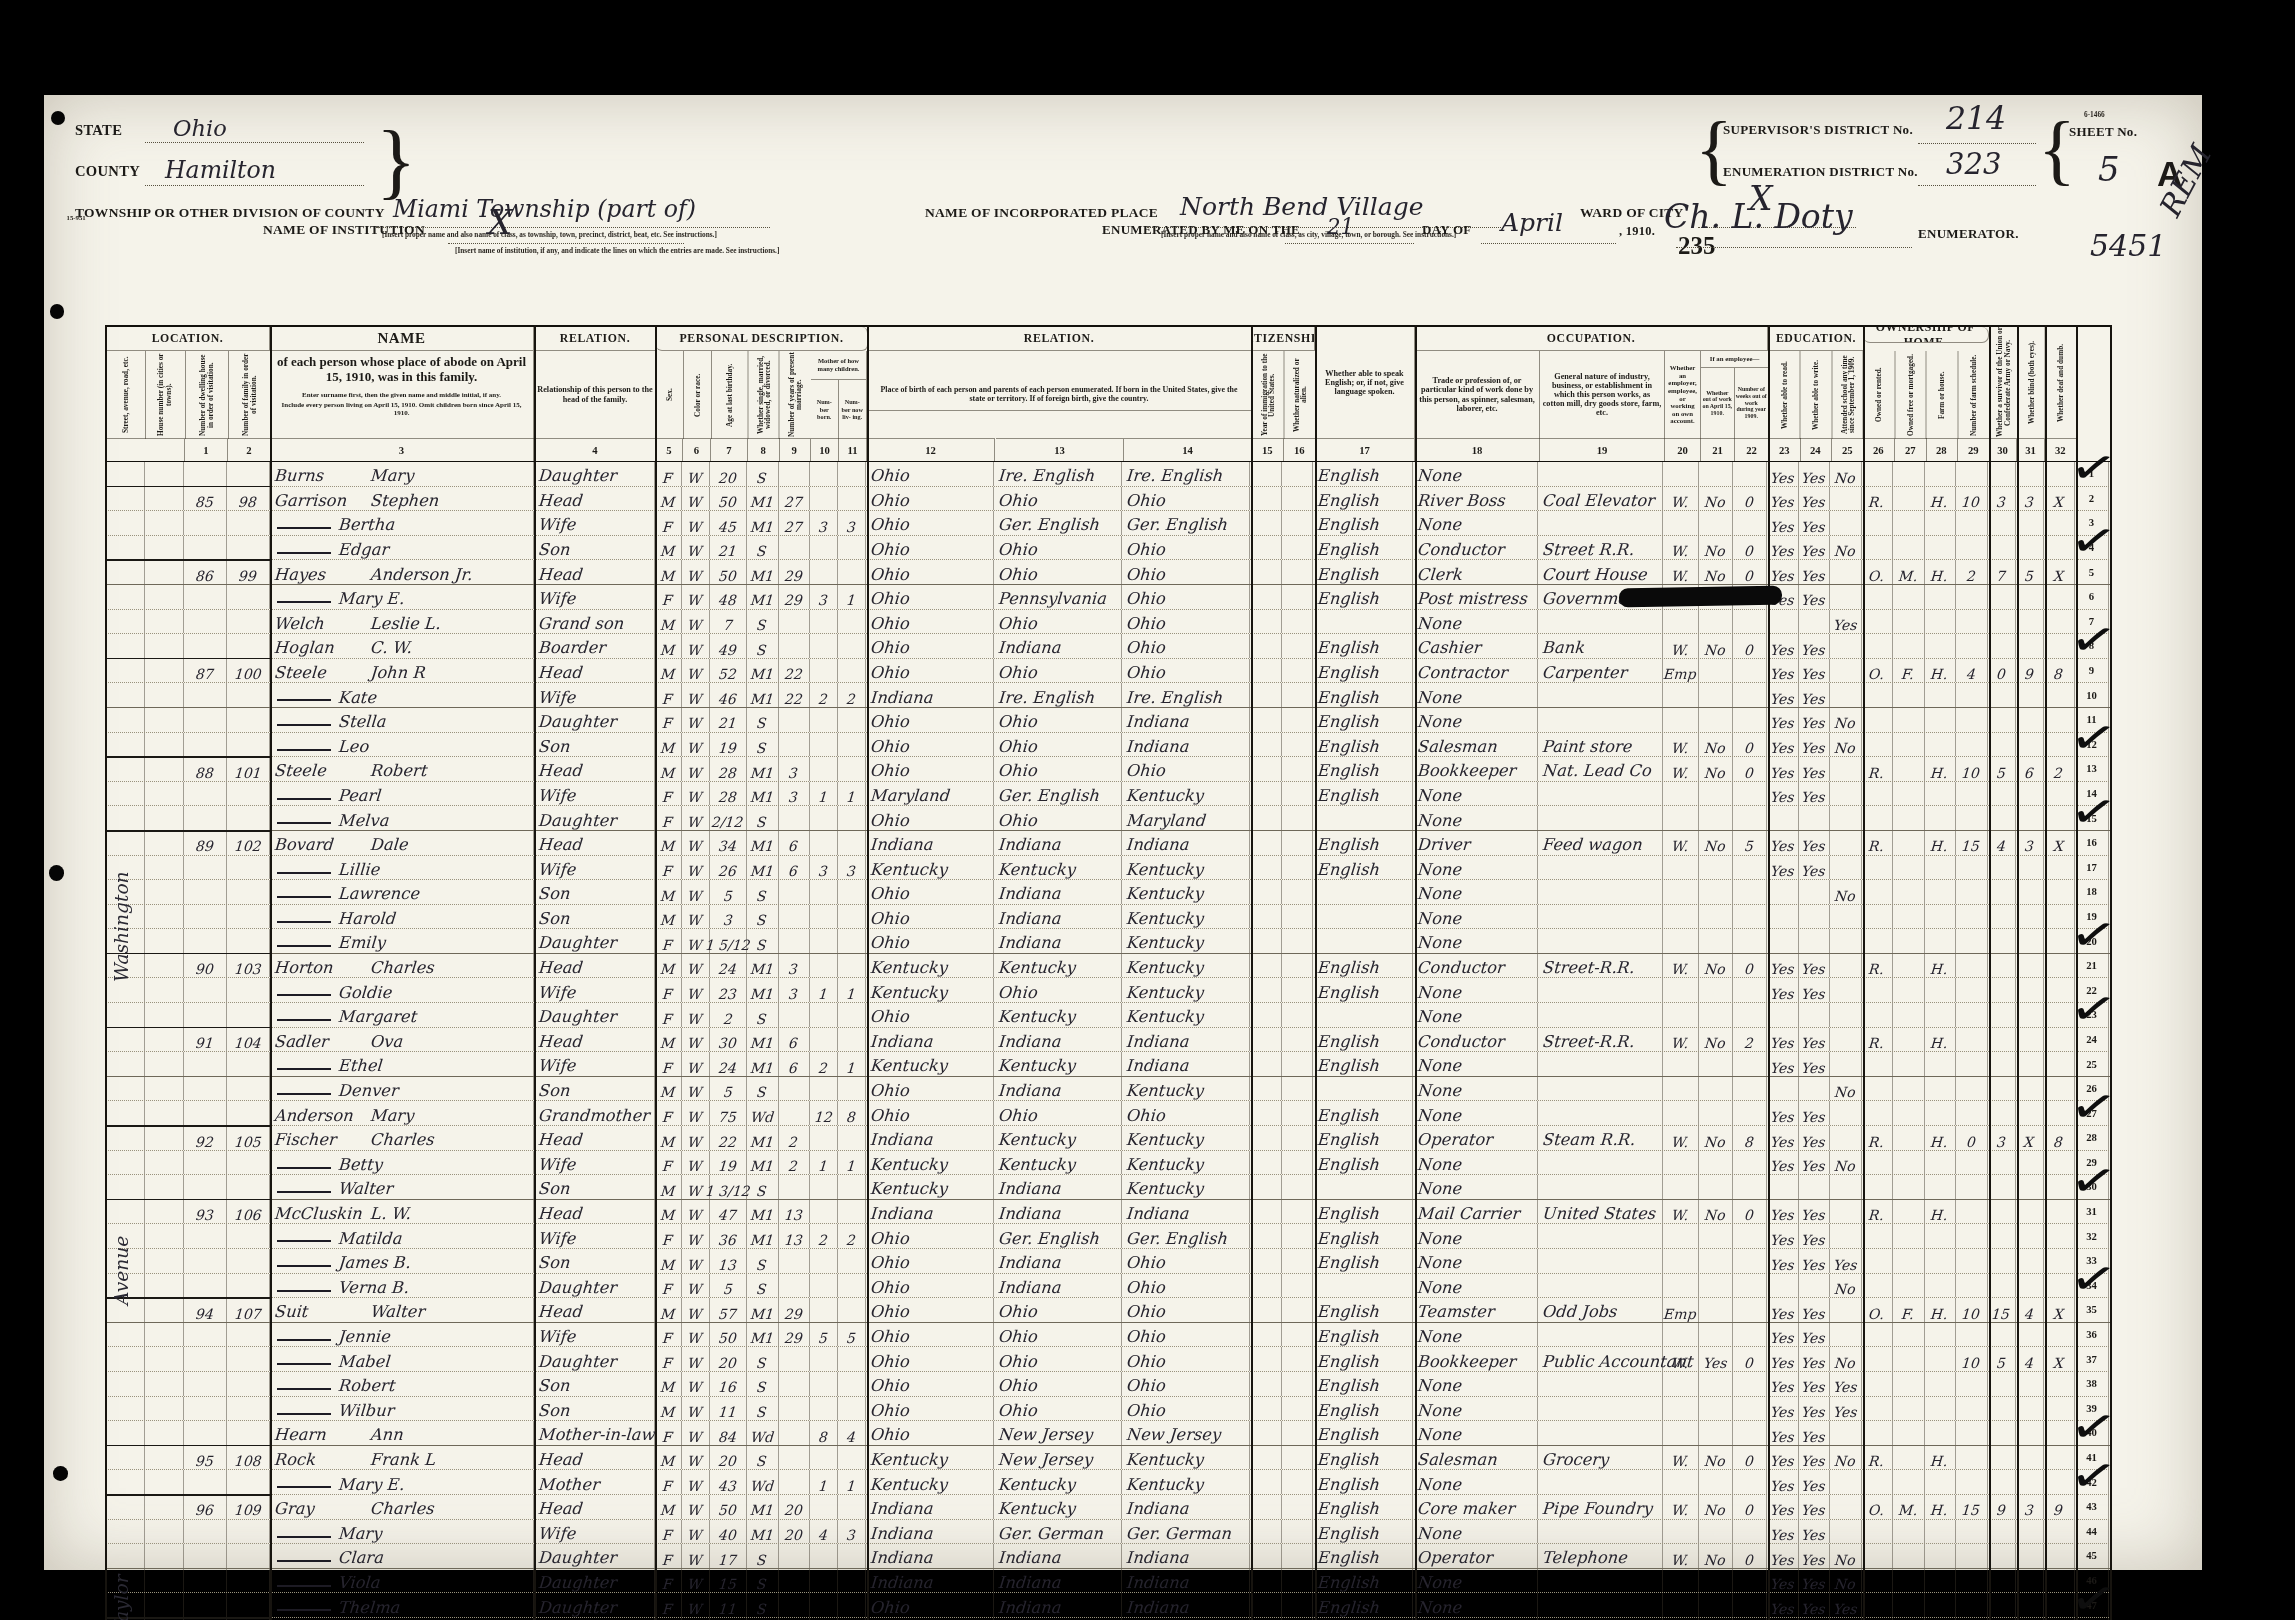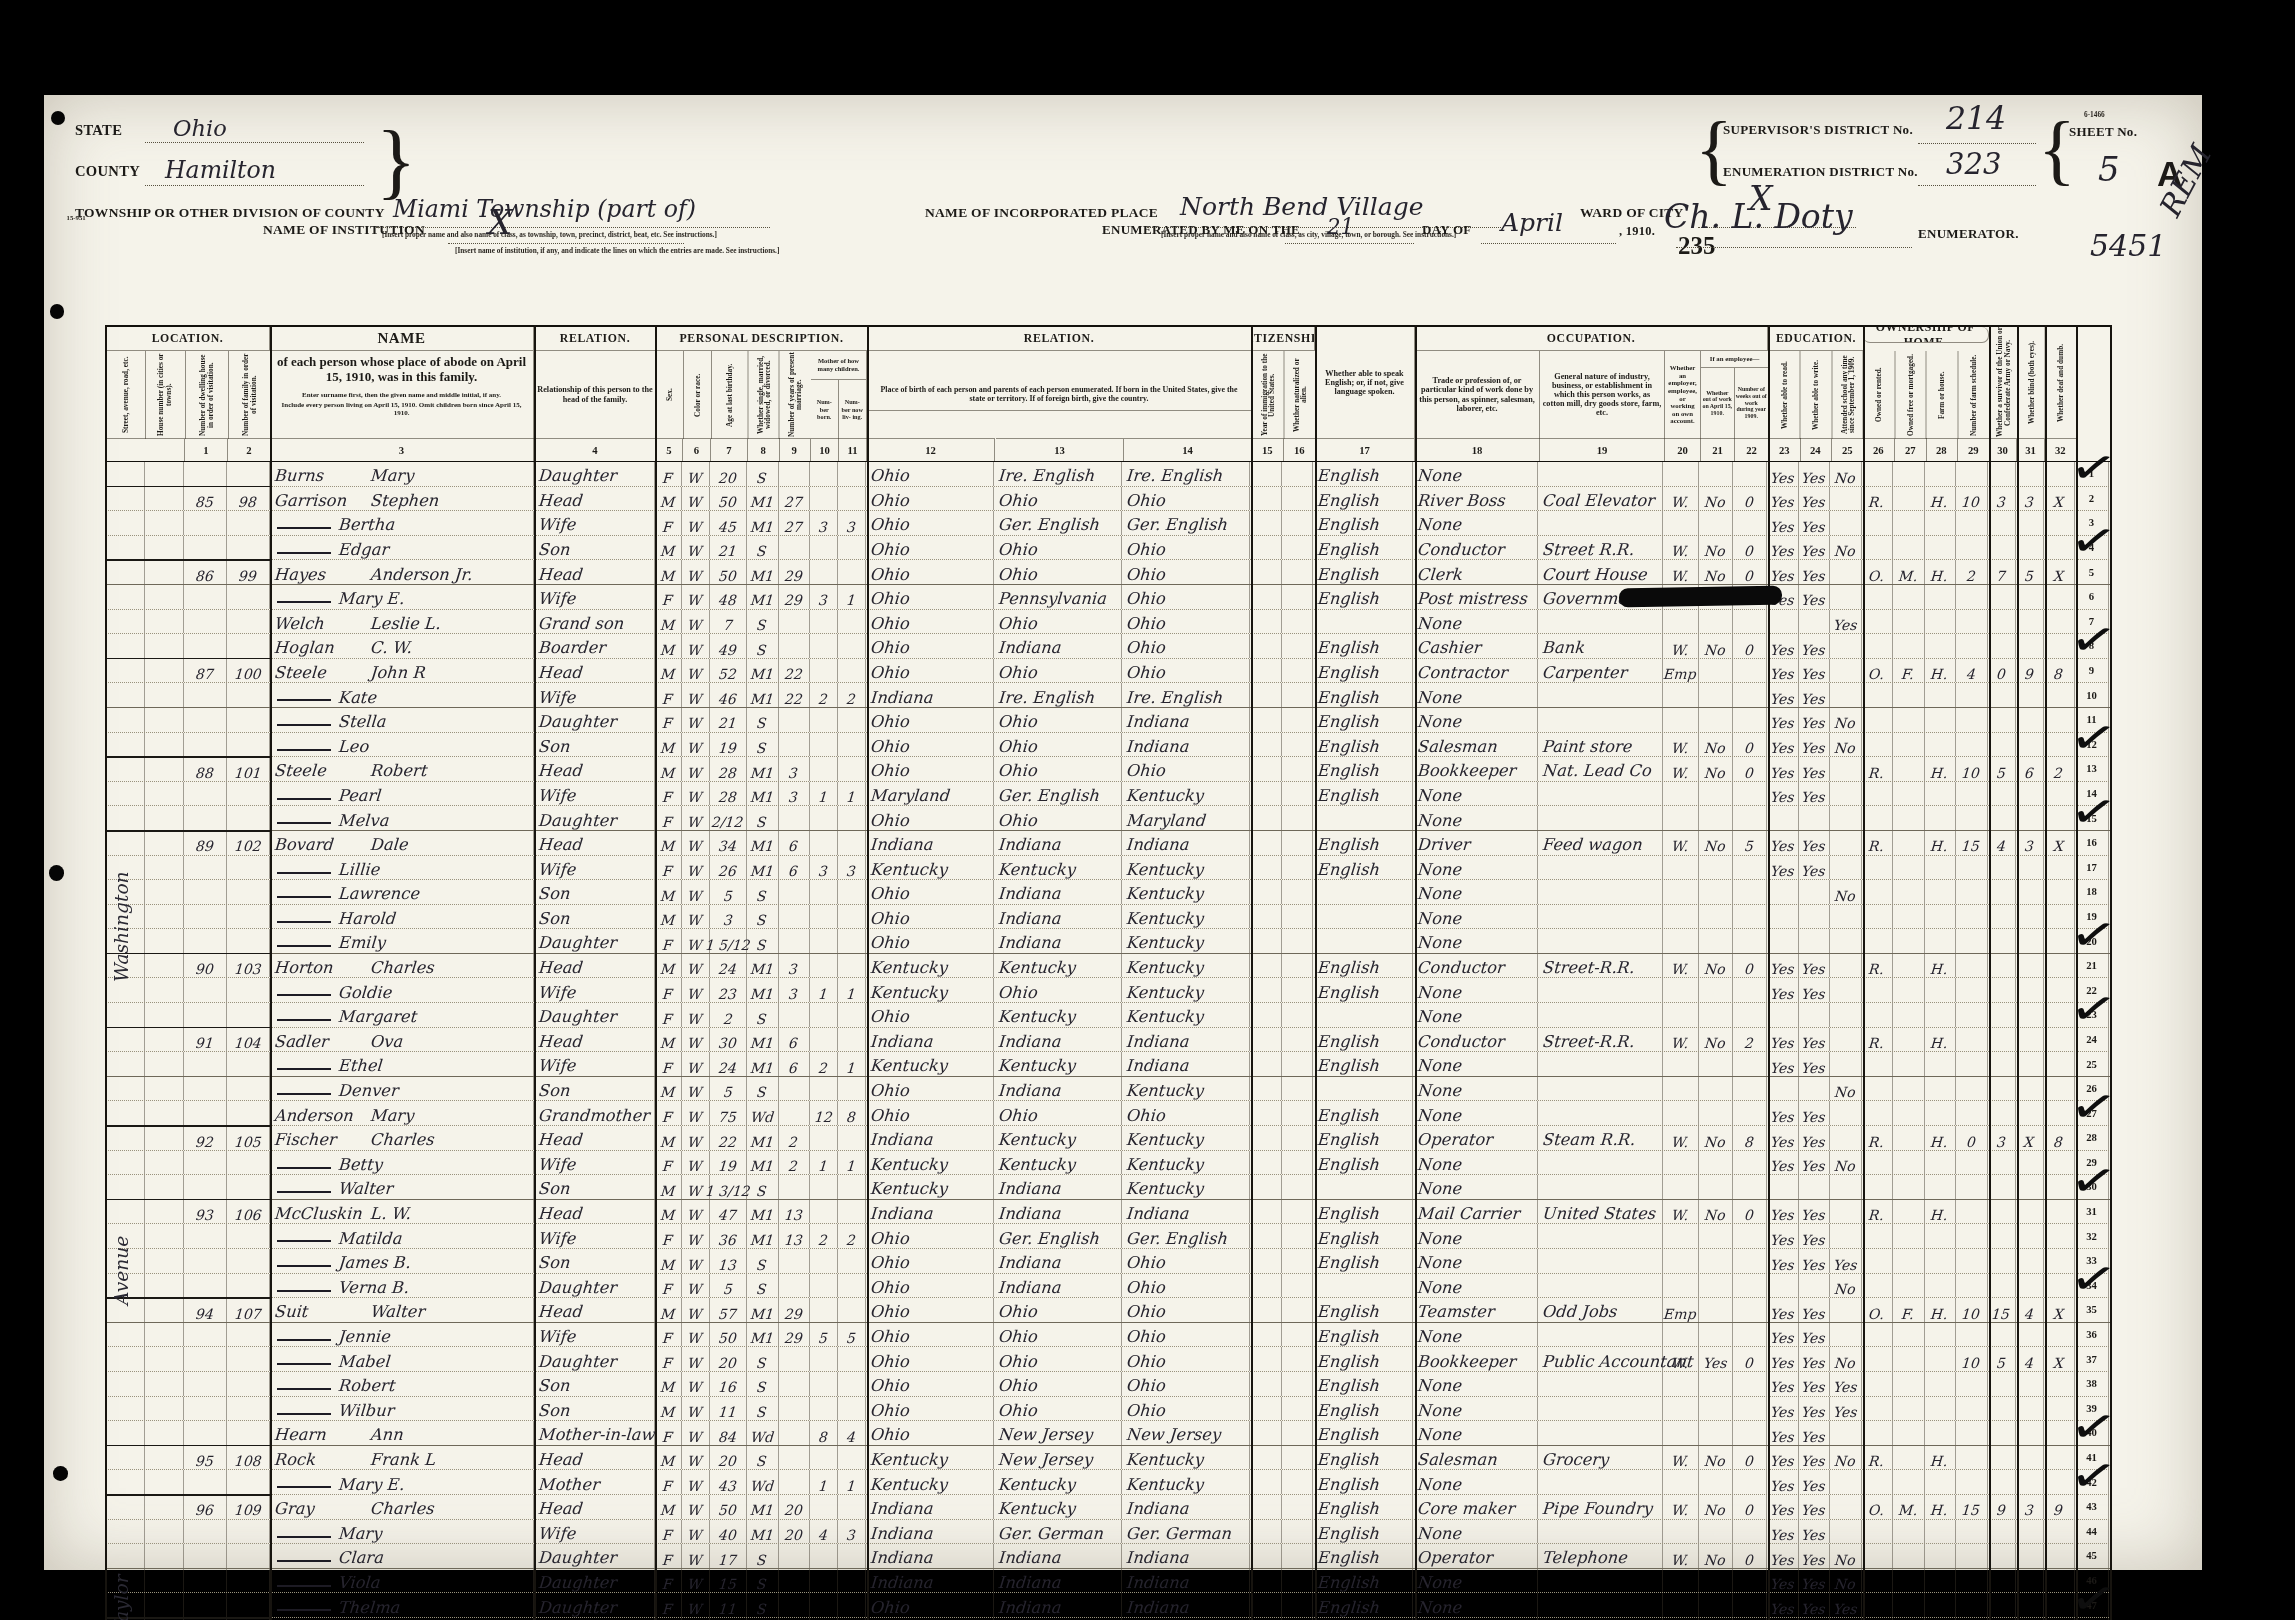--- a/index.html
+++ b/index.html
@@ -120,21 +120,21 @@
     <div class="bigA" style="left:2113px;top:59px;">A</div>
 
     <div class="hw hwa" style="left:2046px;top:133px;font-size:30px;">5451</div>
     <div class="hw hwa corner" style="left:2104px;top:68px;">REM</div>
 
     <div id="census-table">
       <div id="thead">
           <div class="hcell hsec " style="left: 0px; top: 0px; width: 164px; height: 23.6px;">LOCATION.</div>
           <div class="hcell hsec bigname" style="left: 164px; top: 0px; width: 264px; height: 23.6px;">NAME</div>
           <div class="hcell hsec " style="left: 429px; top: 0px; width: 121px; height: 23.6px;">RELATION.</div>
-          <div class="hcell hsec " style="left: 550px; top: 0px; width: 212px; height: 23.6px;">PERSONAL DESCRIPTION.</div>
+          <div class="hcell hsec " style="left: 550px; top: 0px; width: 212px; height: 23.6px; border-radius: 6px;">PERSONAL DESCRIPTION.</div>
           <div class="hcell hsec " style="left: 761px; top: 0px; width: 385px; height: 23.6px;">RELATION.</div>
           <div class="hcell hsec " style="left: 1146px; top: 0px; width: 63px; height: 23.6px;">CITIZENSHIP.</div>
           <div class="hcell hsec " style="left: 1309px; top: 0px; width: 353px; height: 23.6px;">OCCUPATION.</div>
           <div class="hcell hsec " style="left: 1663px; top: 0px; width: 95px; height: 23.6px;">EDUCATION.</div>
           <div class="hcell hsec " style="left: 1757px; top: 0px; width: 126px; height: 16px; border-radius: 7px;">OWNERSHIP OF HOME.</div>
           <div class="hcell htext" style="left: 1209px; top: 0px; width: 100px; height: 111px;">Whether able to speak English; or, if not, give language spoken.</div>
           <div class="hcell vt" style="left: 1883px; top: 0px; width: 28px; height: 111px;">Whether a survivor of the Union or Confederate Army or Navy.</div>
           <div class="hcell vt" style="left: 1911px; top: 0px; width: 28px; height: 111px;">Whether blind (both eyes).</div>
           <div class="hcell vt" style="left: 1939px; top: 0px; width: 31.5px; height: 111px;">Whether deaf and dumb.</div>
           <div class="hcell " style="left: 1971px; top: 0px; width: 34px; height: 134px;"></div>

